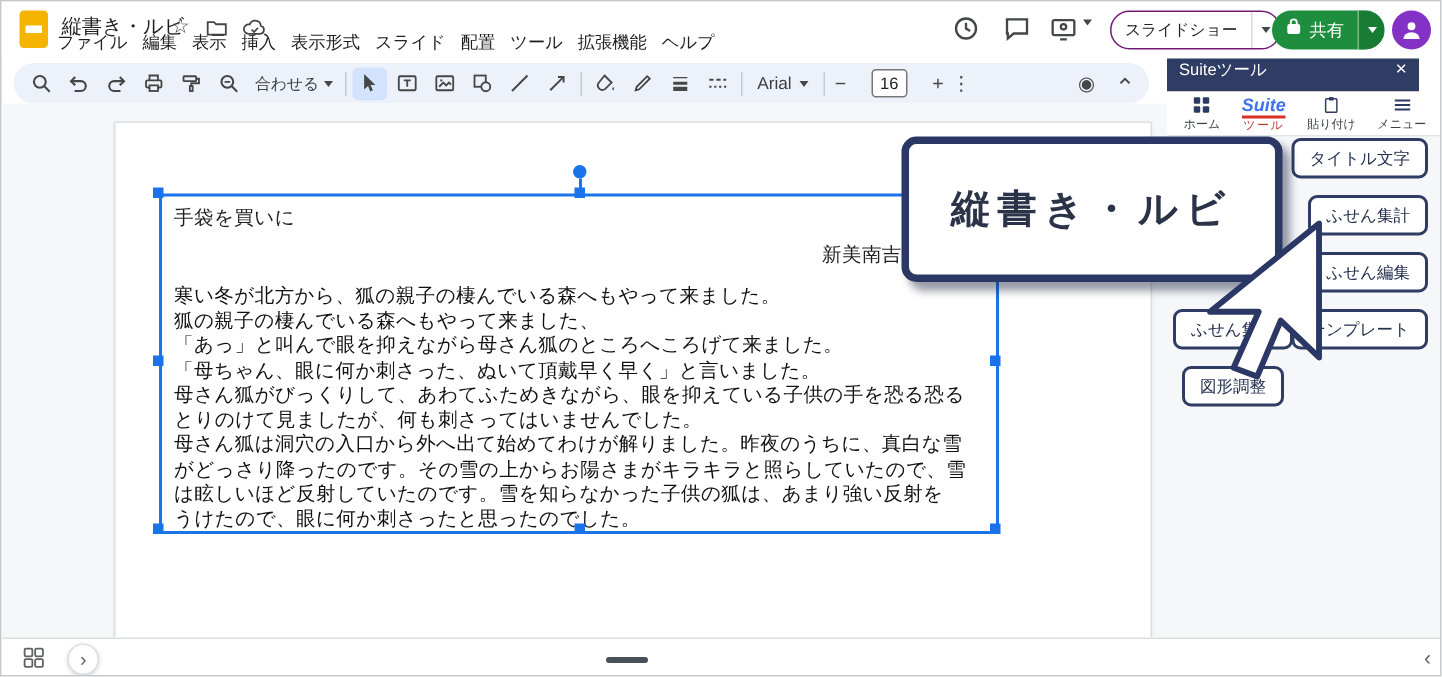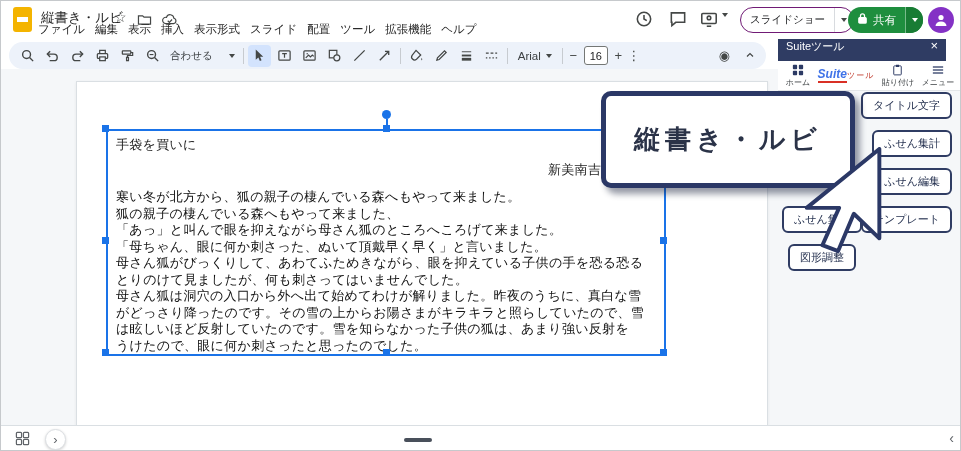--- a/index.html
+++ b/index.html
@@ -38,25 +38,25 @@
   
   .menubar{left:32px;top:20px;height:17px;display:flex}
   .menubar span{font-size:11.5px;line-height:17px;padding:0 5px;color:#1f1f1f;white-space:nowrap;cursor:default}
 
   
   .toolbar{left:8px;top:41px;width:757px;height:27px;background:#edf2fa;border-radius:13.5px;
     display:flex;align-items:center;padding:0 6px}
   .ti{width:23px;height:22px;display:flex;align-items:center;justify-content:center;border-radius:4px;margin:0 1px;color:#444746}
   .ti.active{background:#d3e3fd}
   .tsep{width:1px;height:16px;background:#c7cbd0;margin:0 3px}
-  .fit{display:flex;align-items:center;gap:16px;font-size:10.5px;color:#3c4043;padding:0 5px;white-space:nowrap}
+  .fit{display:flex;align-items:center;gap:3px;font-size:10.5px;color:#3c4043;padding:0 5px;white-space:nowrap}
   .fontname{display:flex;align-items:center;gap:5px;font-size:11.5px;color:#3c4043;padding:0 7px;white-space:nowrap}
   .szbtn{width:15px;text-align:center;font-size:13px;color:#444746}
   .szbox{width:24px;height:19px;border:1px solid #747775;border-radius:3px;font-size:11px;color:#202124;
-    display:flex;align-items:center;justify-content:center;margin:0 3px;background:#fff}
+    display:flex;align-items:center;justify-content:center;margin:0 13px;background:#fff}
   .more{font-size:13px;color:#444746;width:16px;text-align:center}
   .tspacer{flex:1}
   .target{font-size:13px;color:#444746;margin-right:14px}
   .collapse{margin-right:4px;color:#444746}
 
   
   .workspace{left:0;top:68px;width:961px;height:356px;background:#f5f7f9;overflow:hidden}
   .slide{left:75px;top:12px;width:692px;height:400px;background:#fff;border:1px solid #dadfe3;box-shadow:0 1px 3px rgba(0,0,0,.07)}
   .textbox{left:105px;top:60px;width:560px;height:227px;border:2px solid #1a73e8}
   .tx-title{left:8px;top:5px;font-size:13px;letter-spacing:.3px;white-space:nowrap}
@@ -69,21 +69,21 @@
 
   
   .sp-header{left:777px;top:38px;width:168px;height:22px;background:#2f3c63;display:flex;align-items:flex-start;
     justify-content:space-between;padding:0 8px;z-index:30}
   .sp-header .t{font-size:11px;color:#fff;white-space:nowrap}
   .sp-header .x{font-size:13px;color:#fff;line-height:1}
   .sp-strip{left:777px;top:60px;width:184px;height:30px;background:#fff;border-bottom:1px solid #e3e6e9;
     display:flex;align-items:center;justify-content:space-around;padding:0 4px;z-index:30}
   .sp-nav{display:flex;flex-direction:column;align-items:center;gap:1px}
   .sp-nav .l{font-size:8px;color:#3c4043;white-space:nowrap}
-  .sp-logo{display:flex;flex-direction:row;align-items:center;line-height:1}
+  .sp-logo{display:flex;flex-direction:column;align-items:center;line-height:1}
   .sp-logo .top{font-size:12px;font-weight:bold;font-style:italic;color:#4073e8;border-bottom:2px solid #d93025;padding-bottom:1px}
   .sp-logo .bot{font-size:8px;color:#c0392b;letter-spacing:1px;margin-top:1px}
   .suite-btn{position:absolute;height:27px;background:#fff;border:2px solid #2f3c63;border-radius:6px;
     color:#24304f;font-size:11px;font-weight:normal;display:flex;align-items:center;justify-content:center;
     padding:0 10px;white-space:nowrap;z-index:40}
 
   
   .callout{left:600px;top:90px;width:254px;height:97px;background:#fff;border:5px solid #2b3866;border-radius:10px;
     display:flex;align-items:center;justify-content:center;z-index:50;
     box-shadow:5px 6px 6px rgba(25,33,60,.45)}

